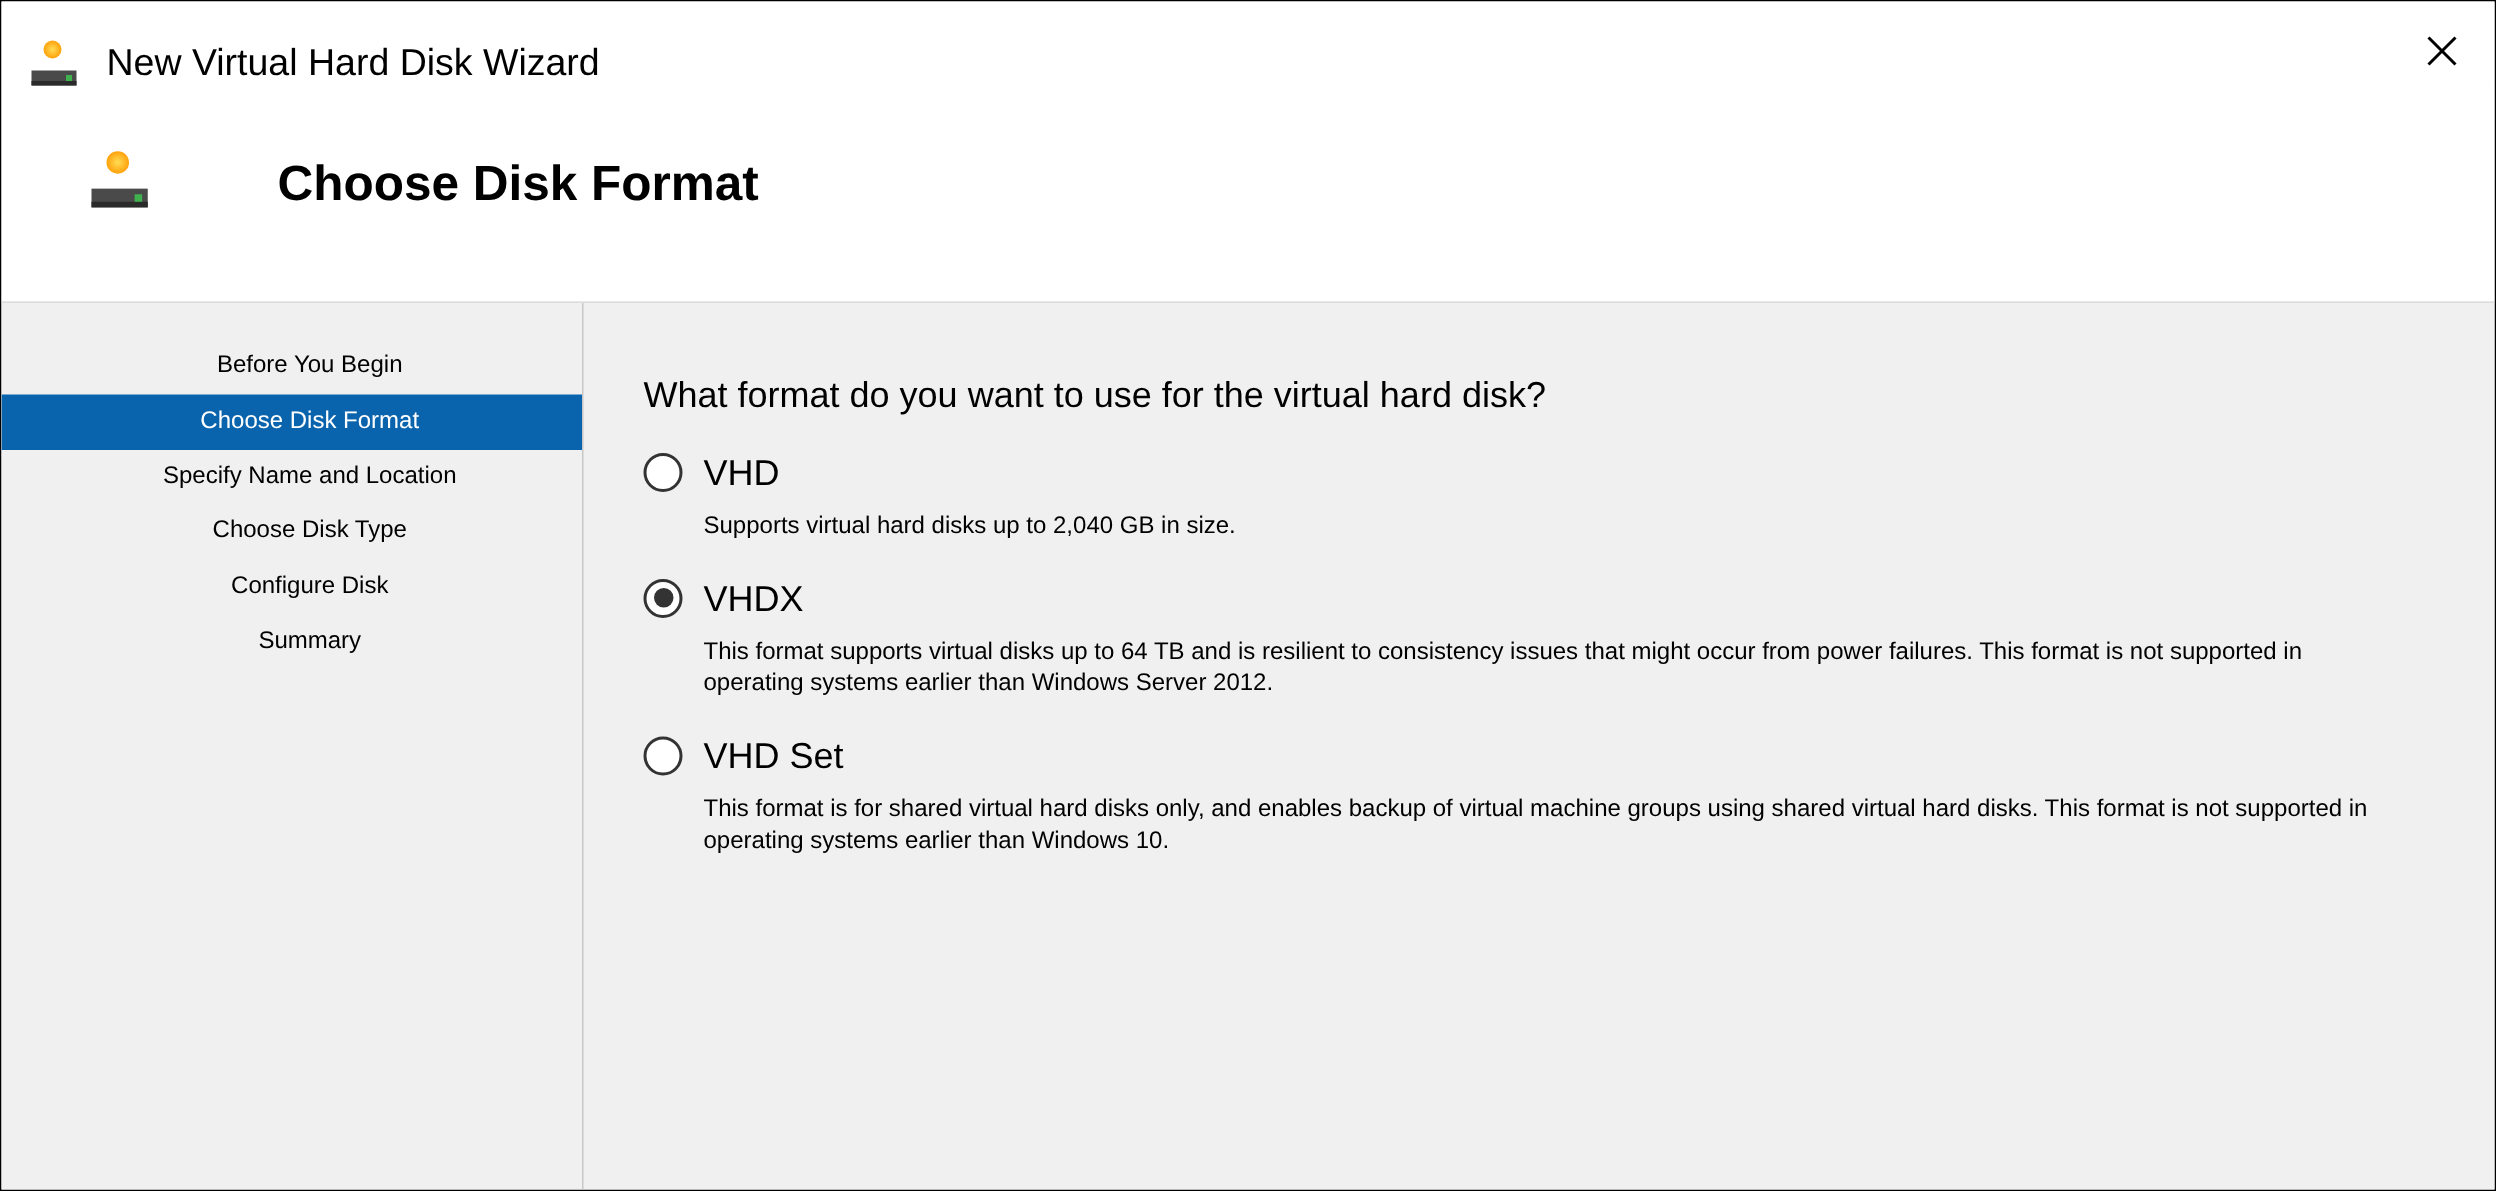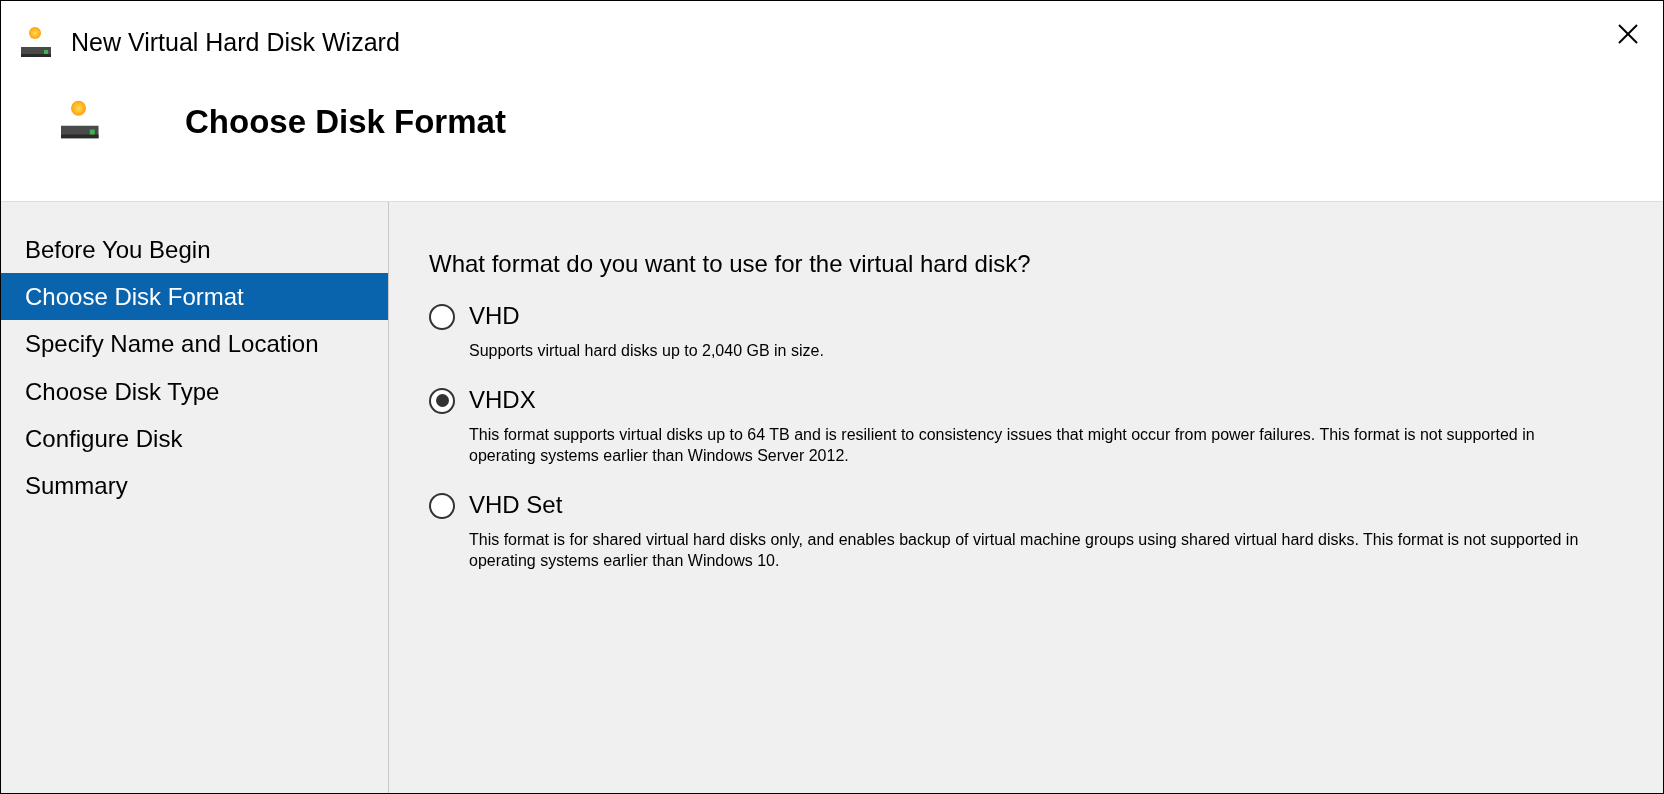--- a/index.html
+++ b/index.html
@@ -65,25 +65,26 @@
     background: #f0f0f0;
     border-top: 1px solid #dcdcdc;
     overflow: hidden;
   }
   .sidebar {
     width: 388px;
     padding-top: 24px;
     border-right: 1px solid #c8c8c8;
   }
   .sidebar .step {
-    font-size: 24px;
+    font-size: 16px;
     padding: 8px 0 8px 24px;
     color: #000;
     cursor: pointer;
     line-height: 1.3;
+    text-align: center;
   }
   .sidebar .step.active {
     background: #0a64ad;
     color: #ffffff;
   }
 
   .content {
     flex: 1 1 auto;
     padding: 26px 40px 10px 40px;
     overflow: hidden;
@@ -92,21 +93,21 @@
   .content .question {
     font-size: 24px;
     margin: 0 0 24px 0;
     color: #000;
   }
   .option {
     margin-bottom: 24px;
   }
   .opt-head {
     display: flex;
-    align-items: flex-end;
+    align-items: flex-start;
     gap: 14px;
     margin-bottom: 10px;
   }
   .radio {
     width: 26px; height: 26px;
     border: 2.5px solid #333;
     border-radius: 50%;
     display: inline-flex;
     align-items: center; justify-content: center;
     background: #fff;

